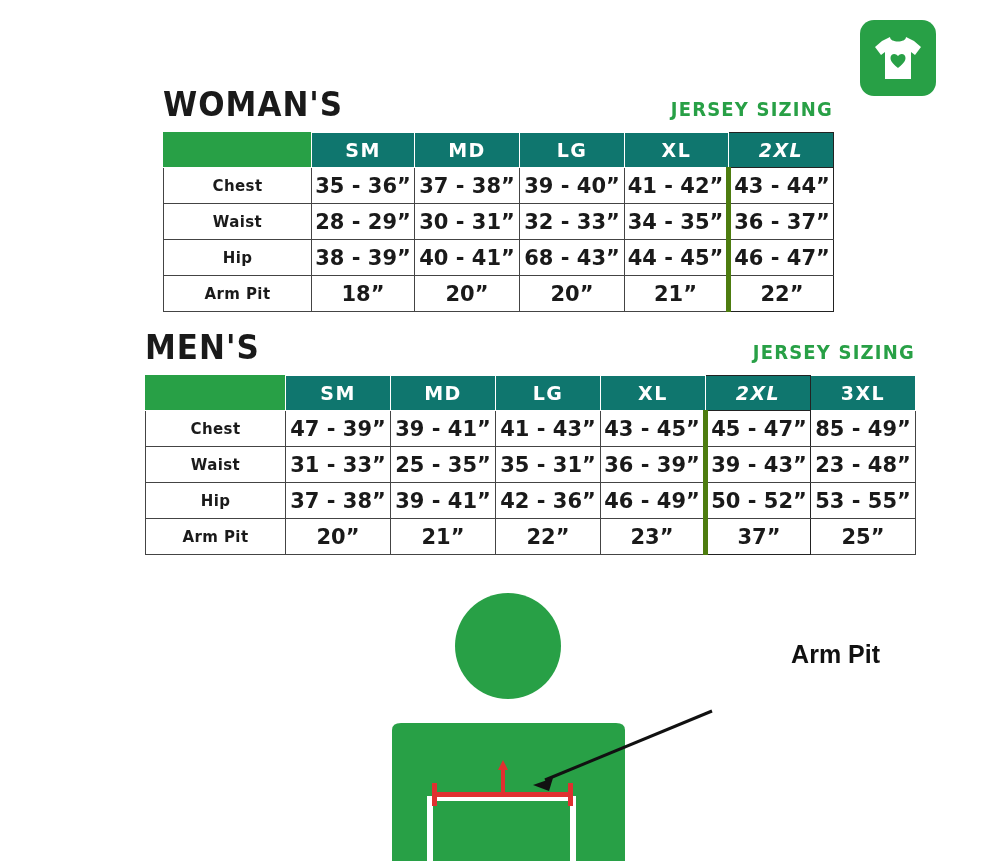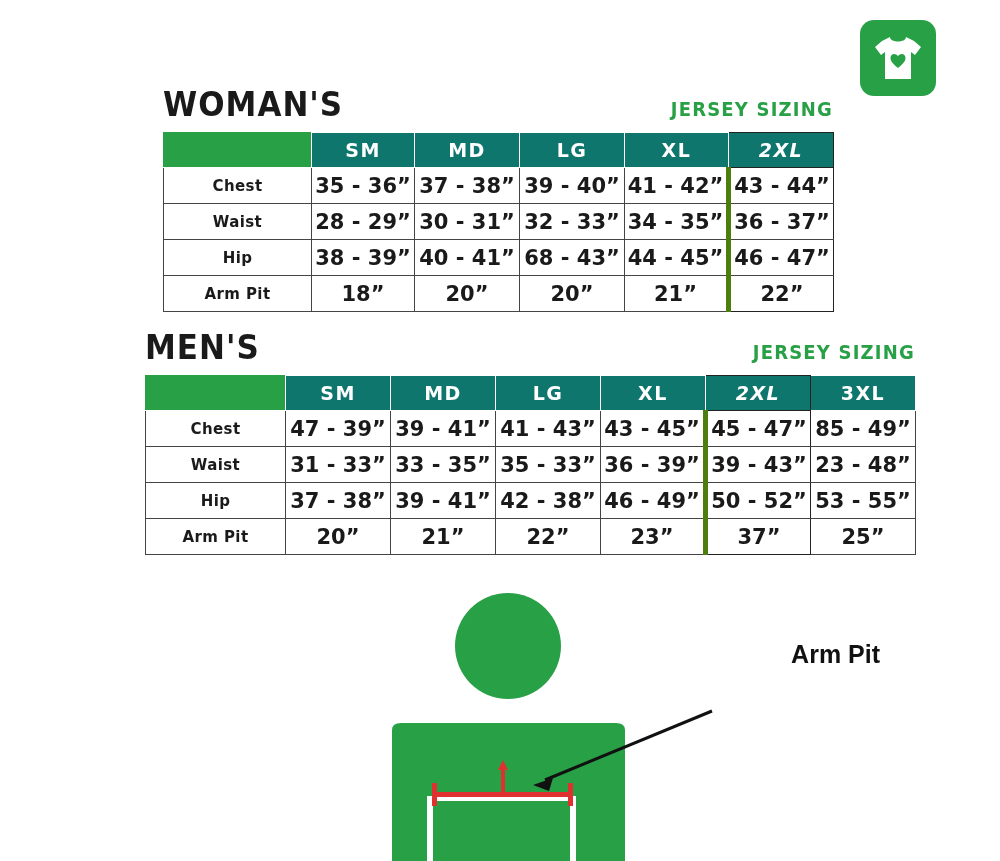--- a/index.html
+++ b/index.html
@@ -232,31 +232,31 @@
         <td>47 - 39”</td>
         <td>39 - 41”</td>
         <td>41 - 43”</td>
         <td>43 - 45”</td>
         <td class="hl">45 - 47”</td>
         <td>85 - 49”</td>
       </tr>
       <tr>
         <td class="rowlabel">Waist</td>
         <td>31 - 33”</td>
-        <td>33 - 35”</td>
-        <td>35 - 33”</td>
+        <td>25 - 35”</td>
+        <td>35 - 31”</td>
         <td>36 - 39”</td>
         <td class="hl">39 - 43”</td>
         <td>23 - 48”</td>
       </tr>
       <tr>
         <td class="rowlabel">Hip</td>
         <td>37 - 38”</td>
         <td>39 - 41”</td>
-        <td>42 - 38”</td>
+        <td>42 - 36”</td>
         <td>46 - 49”</td>
         <td class="hl">50 - 52”</td>
         <td>53 - 55”</td>
       </tr>
       <tr>
         <td class="rowlabel">Arm Pit</td>
         <td>20”</td>
         <td>21”</td>
         <td>22”</td>
         <td>23”</td>

